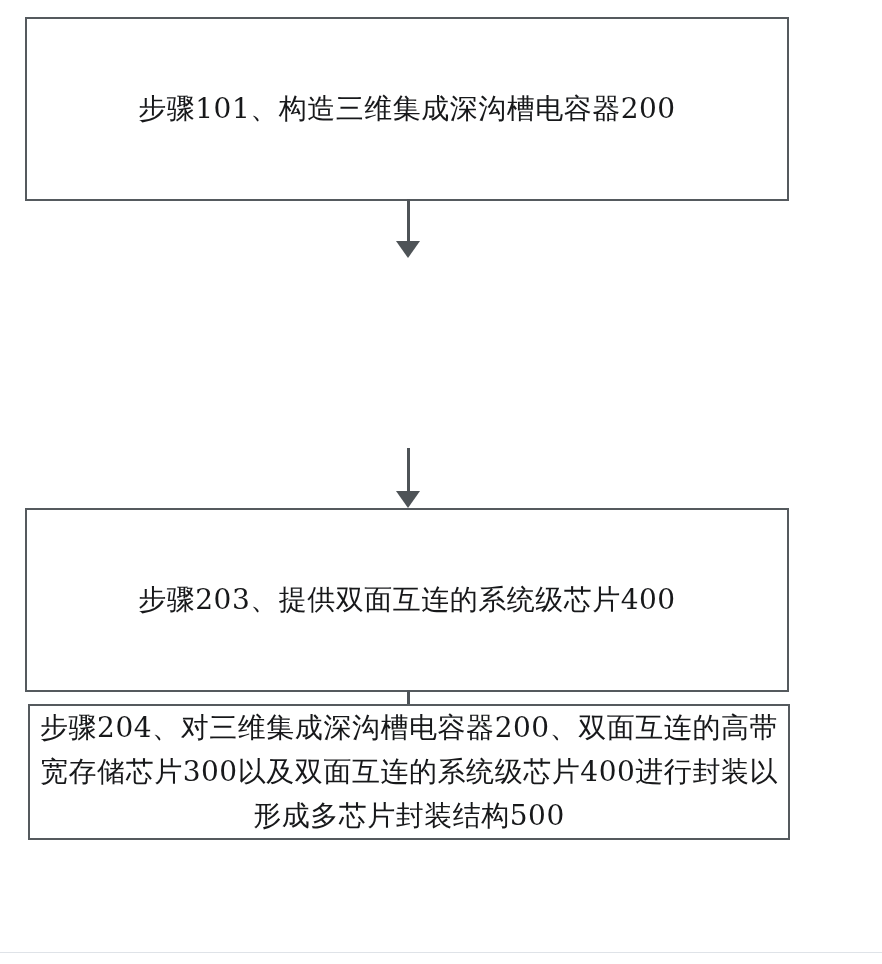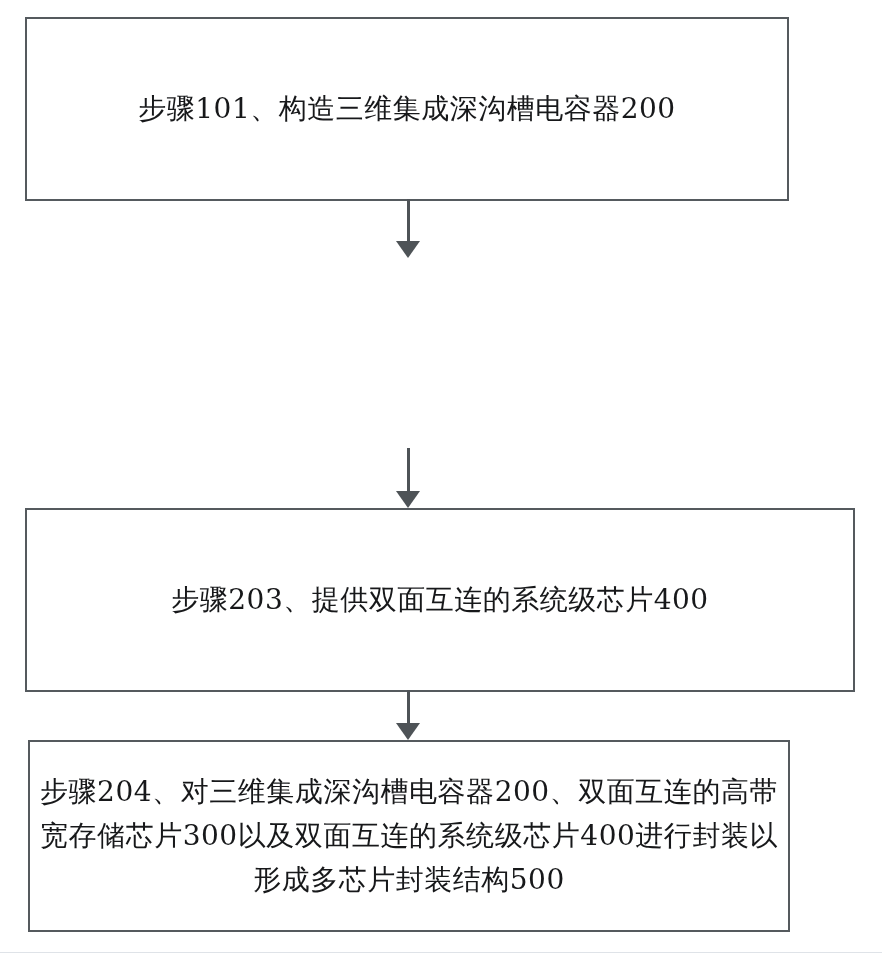--- a/index.html
+++ b/index.html
@@ -52,22 +52,22 @@
   .node-text.justified {
     text-align: justify;
     text-align-last: center;
     text-justify: inter-character;
     word-break: break-all;
   }
 
   
   #node-step-101 { left: 25px;  top: 17px;  width: 764px; height: 184px; }
   #node-step-202 { left: 25px;  top: 258px; width: 764px; height: 192px; }
-  #node-step-203 { left: 25px;  top: 508px; width: 830px; height: 184px; }
-  #node-step-204 { left: 28px;  top: 740px; width: 762px; height: 192px; }
+  #node-step-203 { left: 25px;  top: 508px; width: 764px; height: 184px; }
+  #node-step-204 { left: 28px;  top: 704px; width: 762px; height: 136px; }
 
   #node-step-202 .node-text { padding: 0 4px; }
   #node-step-204 .node-text { padding: 0 10px; line-height: 1.58; }
 
   
   .connector {
     position: absolute;
     width: 40px;
   }
   .connector .shaft {

